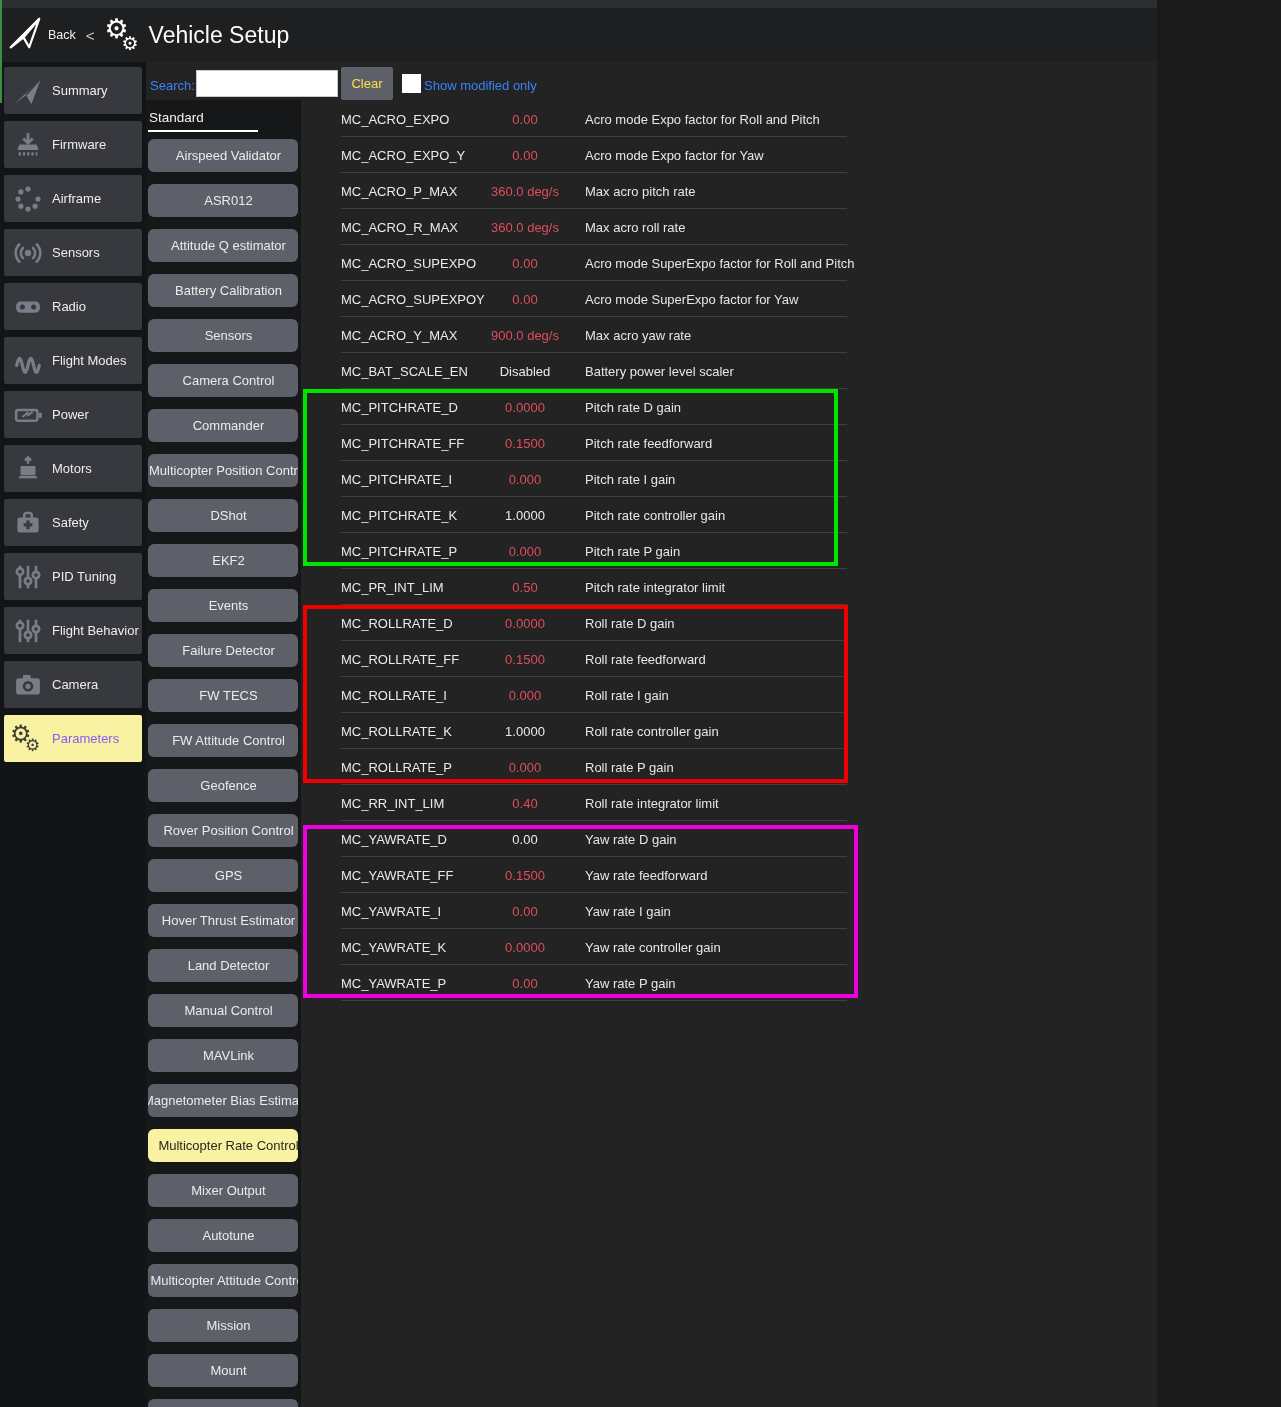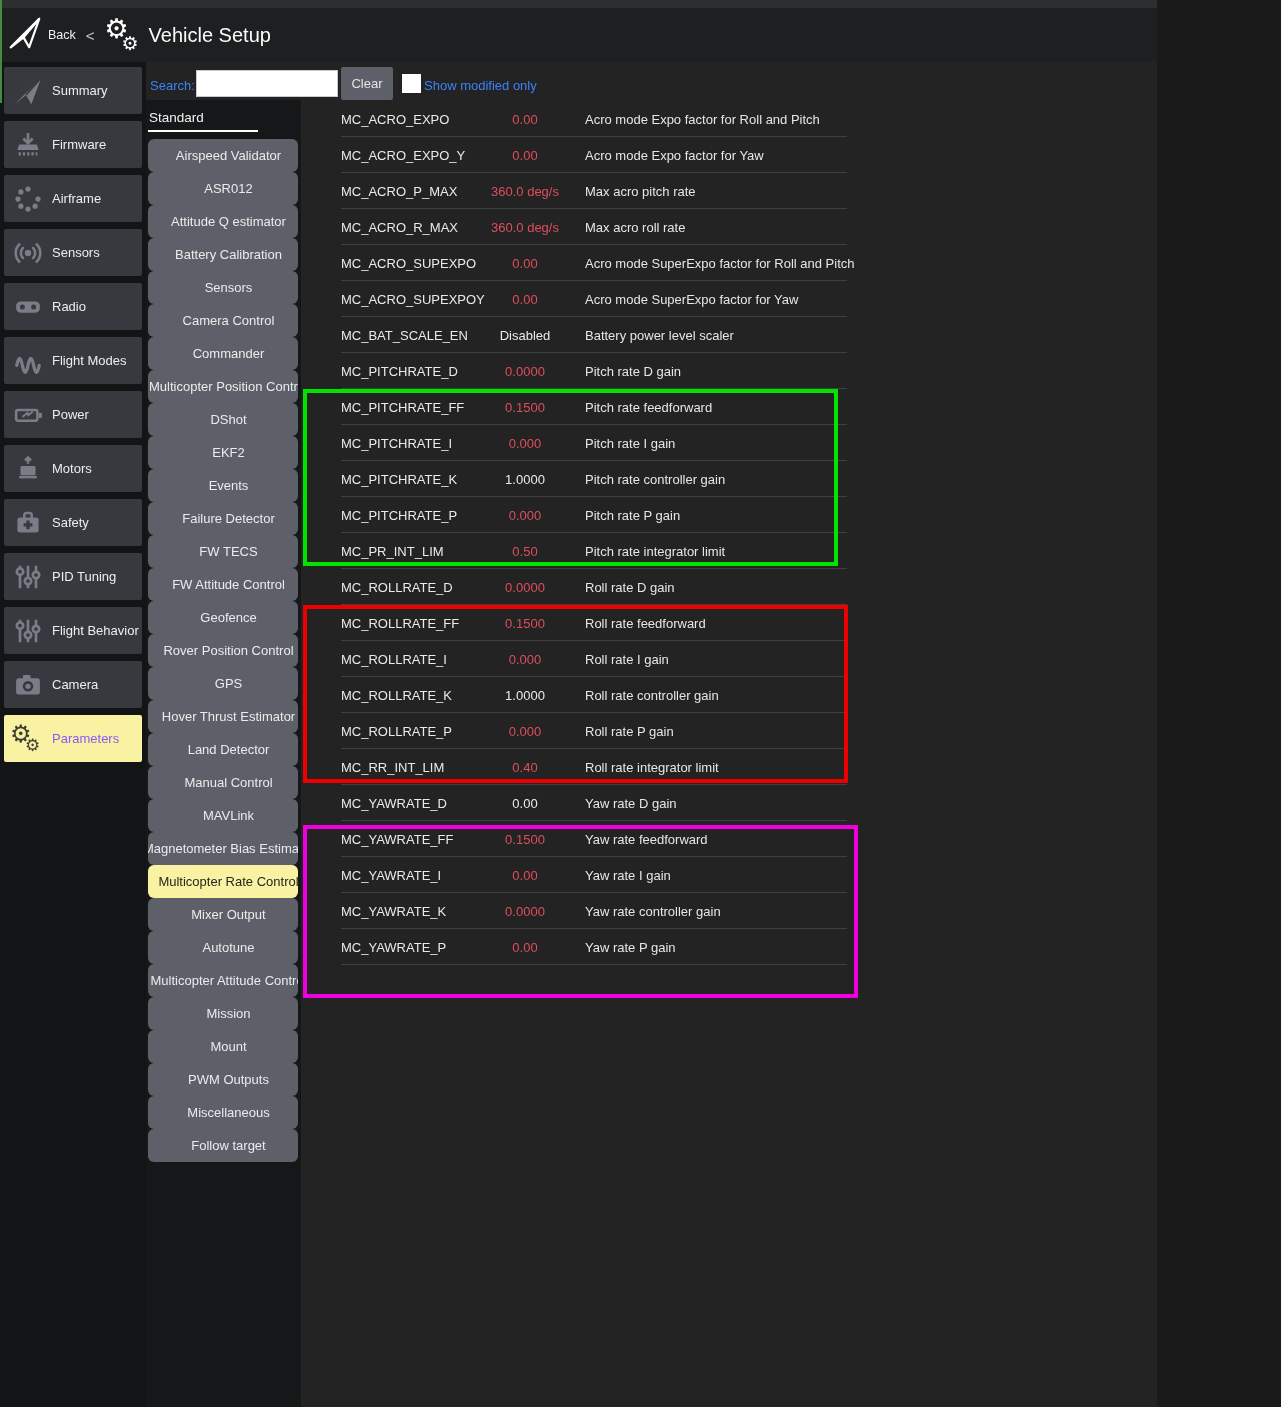--- a/index.html
+++ b/index.html
@@ -11,21 +11,21 @@
   .left-accent{position:absolute;left:0;top:0;width:2px;height:103px;z-index:6;}
   .header{position:absolute;left:0;top:8px;width:1281px;height:54px;background:#1d1f20;
           display:flex;align-items:center;}
   .logo-btn{display:flex;align-items:center;cursor:pointer;margin-left:7px;}
   .back-label{font-size:12.5px;color:#f0f0f0;margin-left:5px;}
   .chevron{font-size:15px;color:#cfcfcf;margin-left:10px;}
   .hdr-gears{position:relative;width:40px;height:42px;margin-left:8px;color:#ffffff;}
   .gear{position:absolute;line-height:1;}
   .hdr-gears .g1{font-size:27px;left:2px;top:2px;}
   .hdr-gears .g2{font-size:19px;left:19px;top:20px;}
-  .page-title{font-size:20px;color:#fafafa;margin-left:6px;text-align:center;}
+  .page-title{font-size:23px;color:#fafafa;margin-left:6px;text-align:center;}
 
   
   .sidebar-panel{position:absolute;left:0;top:62px;width:146px;height:1345px;background:#131415;}
   .group-panel{position:absolute;left:146px;top:100px;width:155px;height:1307px;background:#161718;}
 
   
   #sidebar{position:absolute;left:4px;top:67px;width:138px;}
   .side-btn{height:47px;margin-bottom:7px;background:#37393e;display:flex;align-items:center;
             border-radius:2px;cursor:pointer;}
   .side-icon{width:48px;flex:none;display:flex;justify-content:center;align-items:center;color:#797d88;}
@@ -35,32 +35,32 @@
   .side-btn.selected .side-label{color:#8b5cf6;}
   .side-btn.selected .side-icon{color:#3f3f36;}
   .side-gears{position:relative;width:36px;height:36px;}
   .side-gears .g1{font-size:24px;left:0;top:1px;}
   .side-gears .g2{font-size:17px;left:15px;top:16px;}
 
   
   .groups-header{position:absolute;left:149px;top:110px;font-size:13.5px;color:#f2f2f2;}
   .groups-underline{position:absolute;left:148px;top:130px;width:110px;height:2px;background:#ffffff;}
   #groups{position:absolute;left:148px;top:139px;width:150px;}
-  .group-btn{height:33px;margin-bottom:0;background:#5d6068;color:#ebebeb;font-size:13px;
+  .group-btn{height:33px;margin-bottom:12px;background:#5d6068;color:#ebebeb;font-size:13px;
              display:flex;align-items:center;justify-content:center;border-radius:6px;
              overflow:hidden;white-space:nowrap;cursor:pointer;padding-left:11px;}
   .group-btn.selected{background:#f8f2a2;color:#26261f;}
 
   
   .tb-label{position:absolute;font-size:13px;color:#3b82f6;}
   #search-label{left:150px;top:78px;}
   #search-input{position:absolute;left:196px;top:70px;width:132px;height:25px;background:#ffffff;
                 border:1px solid #c9c9c9;outline:none;font-size:13px;padding:0 4px;
                 font-family:"Liberation Sans","DejaVu Sans",sans-serif;}
-  .flat-btn{position:absolute;background:#5d6068;color:#e5e5e5;font-size:13px;border:none;
+  .flat-btn{position:absolute;background:#5d6068;color:#fde047;font-size:13px;border:none;
             border-radius:2px;display:flex;align-items:center;justify-content:center;cursor:pointer;
             font-family:"Liberation Sans","DejaVu Sans",sans-serif;}
   #clear-btn{left:341px;top:67px;width:52px;height:33px;}
   #tools-btn{left:1217px;top:67px;width:60px;height:33px;}
   #show-modified-checkbox{position:absolute;left:402px;top:74px;width:19px;height:19px;
                           background:#ffffff;cursor:pointer;}
   #show-modified-label{left:424px;top:78px;}
 
   
   #params{position:absolute;left:306px;top:101px;width:972px;}
@@ -328,20 +328,25 @@
         <span class="p-name">MC_ACRO_SUPEXPO</span>
         <span class="p-value modified">0.00</span>
         <span class="p-desc">Acro mode SuperExpo factor for Roll and Pitch</span>
       </div>
       <div class="param-row">
         <span class="p-name">MC_ACRO_SUPEXPOY</span>
         <span class="p-value modified">0.00</span>
         <span class="p-desc">Acro mode SuperExpo factor for Yaw</span>
       </div>
       <div class="param-row">
+        <span class="p-name">MC_ACRO_Y_MAX</span>
+        <span class="p-value modified">900.0 deg/s</span>
+        <span class="p-desc">Max acro yaw rate</span>
+      </div>
+      <div class="param-row">
         <span class="p-name">MC_BAT_SCALE_EN</span>
         <span class="p-value">Disabled</span>
         <span class="p-desc">Battery power level scaler</span>
       </div>
       <div class="param-row">
         <span class="p-name">MC_PITCHRATE_D</span>
         <span class="p-value modified">0.0000</span>
         <span class="p-desc">Pitch rate D gain</span>
       </div>
       <div class="param-row">

